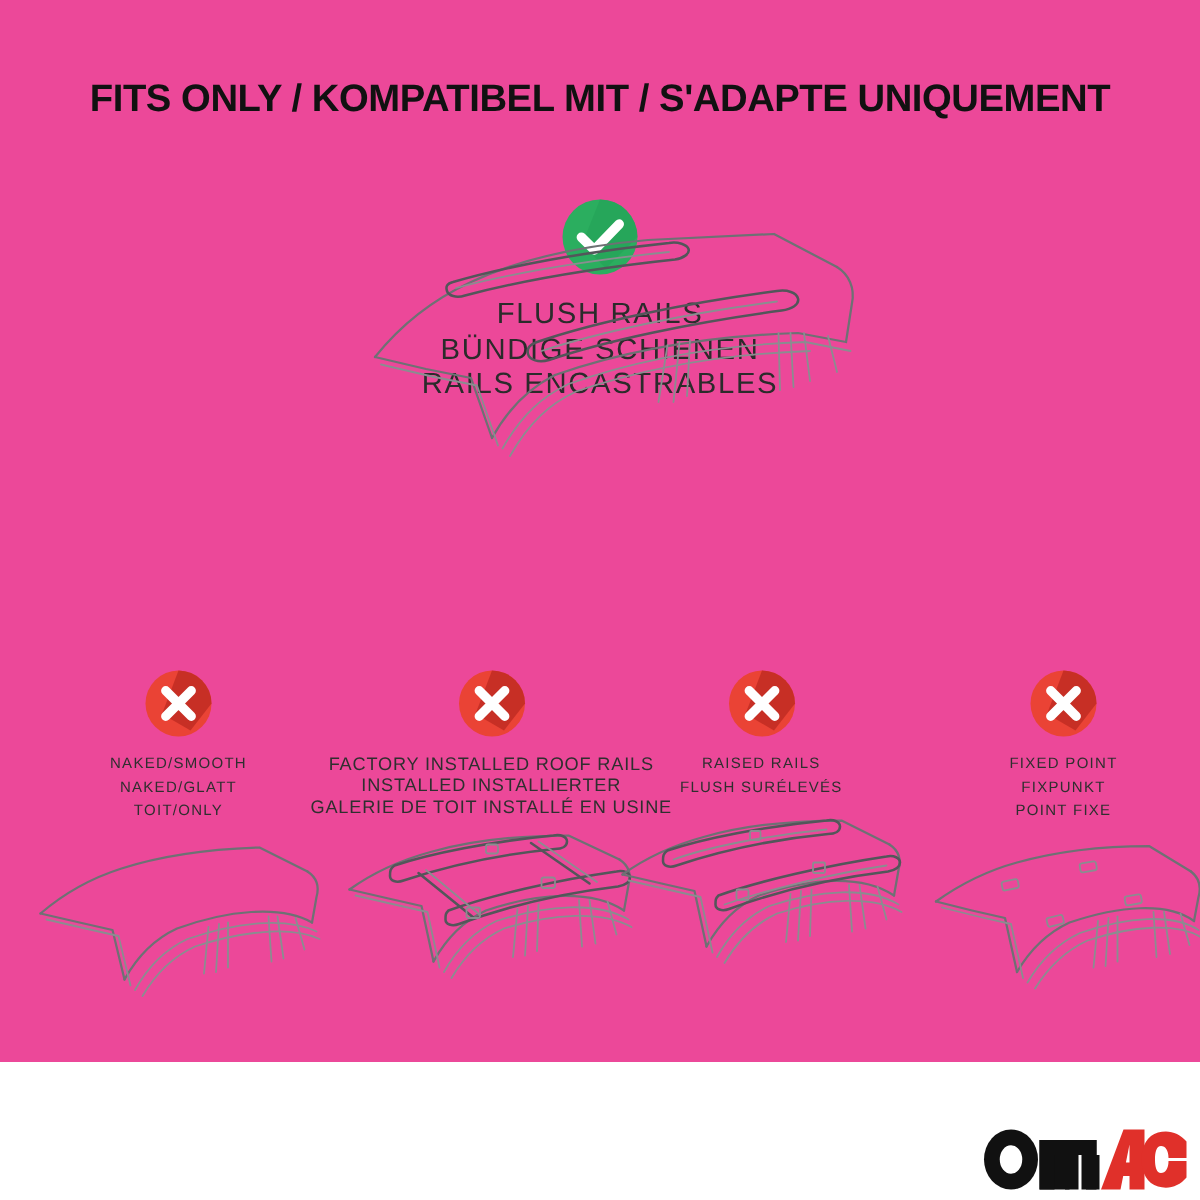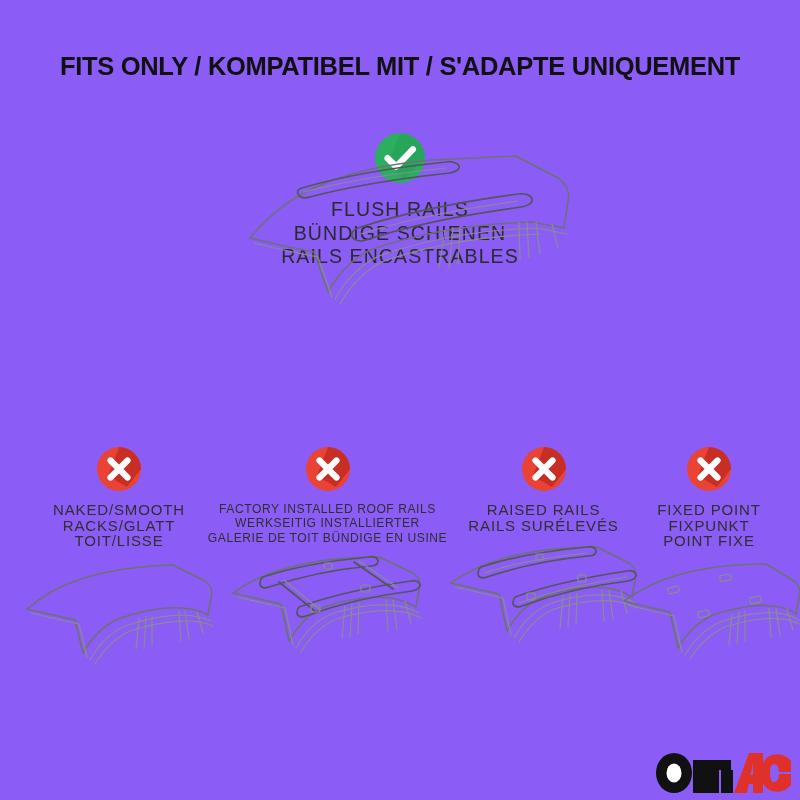--- a/index.html
+++ b/index.html
@@ -12,22 +12,22 @@
     height: 800px;
     font-family: "Liberation Sans", sans-serif;
     color: #231f20;
     overflow: hidden;
     position: relative;
   }
 
   .page {
     position: relative;
     width: 800px;
-    height: 800px;
-    background: #8b5cf6;
+    height: 708px;
+    background: #ec4899;
   }
 
   
   .headline {
     position: absolute;
     top: 52px;
     left: 0;
     width: 800px;
     text-align: center;
     font-size: 25.5px;
@@ -82,33 +82,33 @@
     width: 800px;
     height: 300px;
   }
   .col {
     position: absolute;
     top: 0;
     text-align: center;
   }
   .col-0 { left: 8px;   width: 222px; }
   .col-1 { left: 205px; width: 245px; }
-  .col-2 { left: 436px; width: 215px; }
+  .col-2 { left: 400px; width: 215px; }
   .col-3 { left: 616px; width: 186px; }
 
   .x-badge {
     width: 46px;
     height: 46px;
     margin: 0 auto;
   }
   .x-badge svg { display: block; }
 
   .col-text {
     margin-top: 10px;
-    font-size: 15px;
+    font-size: 10px;
     line-height: 15.6px;
     letter-spacing: 0.85px;
     color: #2f2f2f;
   }
   .col-text.small {
     font-size: 12.1px;
     line-height: 14.3px;
     letter-spacing: 0.55px;
   }
   .col-text .ln { display: block; white-space: nowrap; }
@@ -210,22 +210,22 @@
     <div class="col col-0">
       <div class="x-badge">
         <svg width="46" height="46" viewBox="0 0 46 46" aria-hidden="true">
           <circle cx="23" cy="23" r="22" fill="#EA4335"></circle>
           <path d="M23 1 A22 22 0 0 1 45 23 L45 23 L31 41 L12 30 Z" fill="#B1231C" opacity="0.62"></path>
           <path d="M14.5 14.5 L31.5 31.5 M31.5 14.5 L14.5 31.5" stroke="#ffffff" stroke-width="6.2" stroke-linecap="round"></path>
         </svg>
       </div>
       <div class="col-text">
         <span class="ln">NAKED/SMOOTH</span>
-        <span class="ln">RACKS/GLATT</span>
-        <span class="ln">TOIT/LISSE</span>
+        <span class="ln">NAKED/GLATT</span>
+        <span class="ln">TOIT/ONLY</span>
       </div>
       <div class="col-art">
         <svg width="200" height="126" viewBox="0 0 200 126" aria-hidden="true">
           <path class="ln-art" d="M8 56 C22 44 40 33 62 26 C90 17 122 13 154 12 L186 28"></path>
           <path class="ln-art" d="M186 28 C192 32 194 38 192 45 L189 62"></path>
           <path class="ln-art" d="M8 56 L34 62 L56 67 L64 100"></path>
           <path class="ln-art" d="M64 100 C74 82 86 72 99 66 C132 54 168 50 189 62"></path>
           <path class="ln-art-thin" d="M12 60 L38 66 L60 71 L68 104"></path>
           <path class="ln-art-thin" d="M71 107 C81 89 93 79 106 73 C138 62 171 58 192 68"></path>
           <path class="ln-art-thin" d="M76 111 C86 94 98 84 111 78 C142 68 174 64 194 73"></path>
@@ -242,22 +242,22 @@
     <div class="col col-1">
       <div class="x-badge">
         <svg width="46" height="46" viewBox="0 0 46 46" aria-hidden="true">
           <circle cx="23" cy="23" r="22" fill="#EA4335"></circle>
           <path d="M23 1 A22 22 0 0 1 45 23 L45 23 L31 41 L12 30 Z" fill="#B1231C" opacity="0.62"></path>
           <path d="M14.5 14.5 L31.5 31.5 M31.5 14.5 L14.5 31.5" stroke="#ffffff" stroke-width="6.2" stroke-linecap="round"></path>
         </svg>
       </div>
       <div class="col-text small">
         <span class="ln">FACTORY INSTALLED ROOF RAILS</span>
-        <span class="ln">WERKSEITIG INSTALLIERTER</span>
-        <span class="ln">GALERIE DE TOIT BÜNDIGE EN USINE</span>
+        <span class="ln">INSTALLED INSTALLIERTER</span>
+        <span class="ln">GALERIE DE TOIT INSTALLÉ EN USINE</span>
       </div>
       <div class="col-art">
         <svg width="210" height="126" viewBox="0 0 210 126" aria-hidden="true">
           <path class="ln-art" d="M10 44 C24 34 42 25 64 19 C92 11 124 8 156 8 L190 24"></path>
           <path class="ln-art" d="M190 24 C196 28 198 34 196 41 L193 58"></path>
           <path class="ln-art" d="M10 44 L36 50 L58 55 L66 92"></path>
           <path class="ln-art" d="M66 92 C76 74 88 64 101 58 C136 46 172 44 193 58"></path>
           <path class="ln-art-thin" d="M14 48 L40 54 L62 59 L70 96"></path>
           <path class="ln-art-thin" d="M73 99 C83 81 95 71 108 65 C142 54 175 52 196 64"></path>
           <path class="ln-art-thin" d="M78 103 C88 86 100 76 113 70 C146 60 178 58 198 69"></path>
@@ -286,21 +286,21 @@
     <div class="col col-2">
       <div class="x-badge">
         <svg width="46" height="46" viewBox="0 0 46 46" aria-hidden="true">
           <circle cx="23" cy="23" r="22" fill="#EA4335"></circle>
           <path d="M23 1 A22 22 0 0 1 45 23 L45 23 L31 41 L12 30 Z" fill="#B1231C" opacity="0.62"></path>
           <path d="M14.5 14.5 L31.5 31.5 M31.5 14.5 L14.5 31.5" stroke="#ffffff" stroke-width="6.2" stroke-linecap="round"></path>
         </svg>
       </div>
       <div class="col-text">
         <span class="ln">RAISED RAILS</span>
-        <span class="ln">RAILS SURÉLEVÉS</span>
+        <span class="ln">FLUSH SURÉLEVÉS</span>
       </div>
       <div class="col-art">
         <svg width="205" height="126" viewBox="0 0 205 126" aria-hidden="true">
           <path class="ln-art" d="M10 46 C24 36 42 27 64 21 C92 13 124 10 156 10 L188 26"></path>
           <path class="ln-art" d="M188 26 C194 30 196 36 194 43 L191 60"></path>
           <path class="ln-art" d="M10 46 L36 52 L58 57 L66 94"></path>
           <path class="ln-art" d="M66 94 C76 76 88 66 101 60 C136 48 170 46 191 60"></path>
           <path class="ln-art-thin" d="M14 50 L40 56 L62 61 L70 98"></path>
           <path class="ln-art-thin" d="M73 101 C83 83 95 73 108 67 C141 56 174 54 194 66"></path>
           <path class="ln-art-thin" d="M78 105 C88 88 100 78 113 72 C145 62 177 60 196 71"></path>

